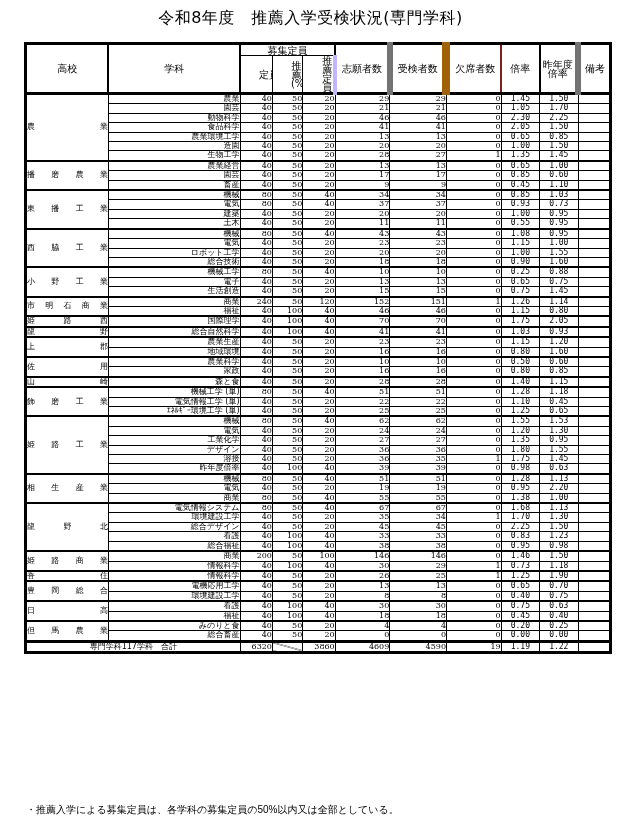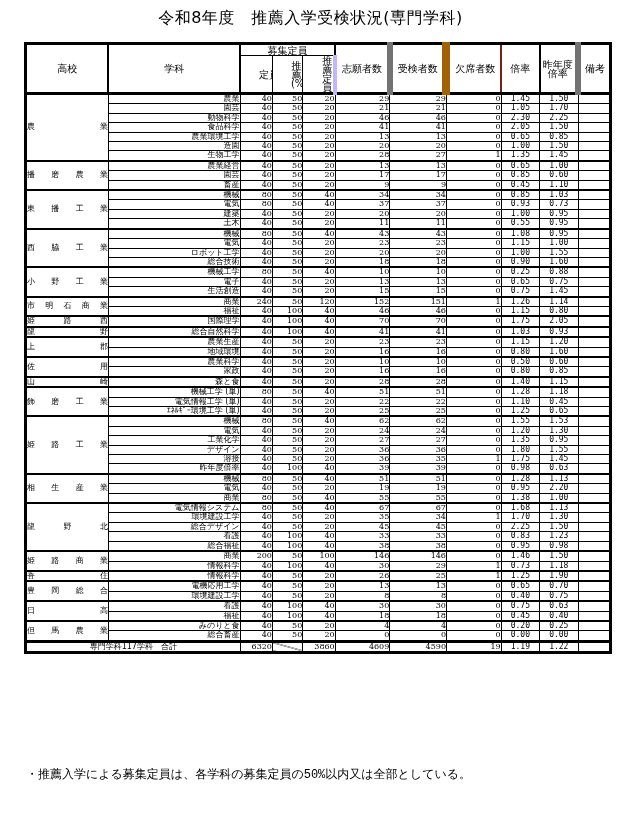--- a/index.html
+++ b/index.html
@@ -13,21 +13,21 @@
   thead { border-bottom:3px solid #000; }
   td.school { font-family:"DejaVu Sans", sans-serif; font-size:8px; text-align:justify; text-align-last:justify; padding:0 3px; border-right:2px solid #000; vertical-align:middle; }
   td.dept { text-align:right; font-family:"DejaVu Sans", sans-serif; font-size:8px; border-right:2px solid #000; }
   td.num { text-align:right; padding-right:2px; font-family:"DejaVu Serif", serif; }
   td.rate { text-align:center; font-family:"DejaVu Sans Mono", monospace; font-size:8px; }
   td.bk { border-right:2px solid #000; }
   tr.grp td { border-top:2px solid #000; }
   tr.total td { border-top:3px solid #000; }
   td.total-label { text-align:center; font-family:"DejaVu Sans", sans-serif; border-right:2px solid #000;margin-top:20px; }
   td.diag { background: linear-gradient(to top right, transparent calc(50% - 0.6px), #000 50%, transparent calc(50% + 0.6px)); }
-  .notes { position:absolute; left:26px; top:770px; font-family:Liberation Mono, monospace; font-size:12px; line-height:11px; }
+  .notes { position:absolute; left:26px; top:804px; font-family:Liberation Sans, sans-serif; font-size:10px; line-height:11px; }
 </style>
 </head>
 <body>
 
 <div class="title">令和8年度　推薦入学受検状況(専門学科)</div>
 
 <table class="main">
   <colgroup>
     <col style="width:82px">
       <col style="width:130px">

